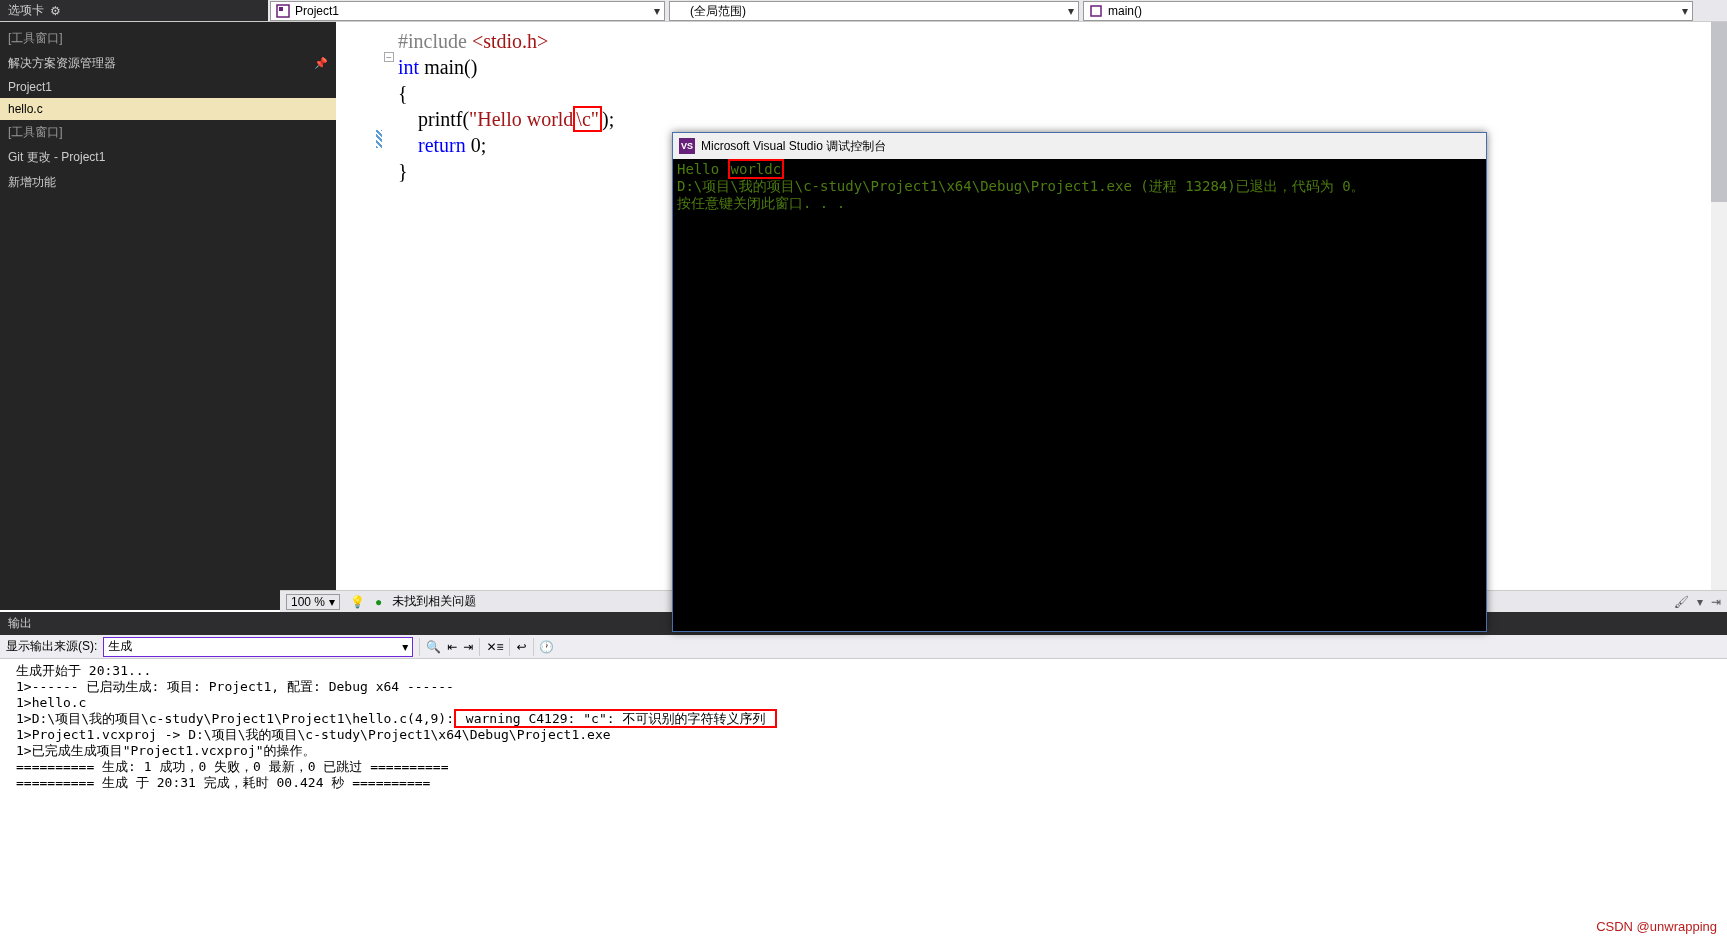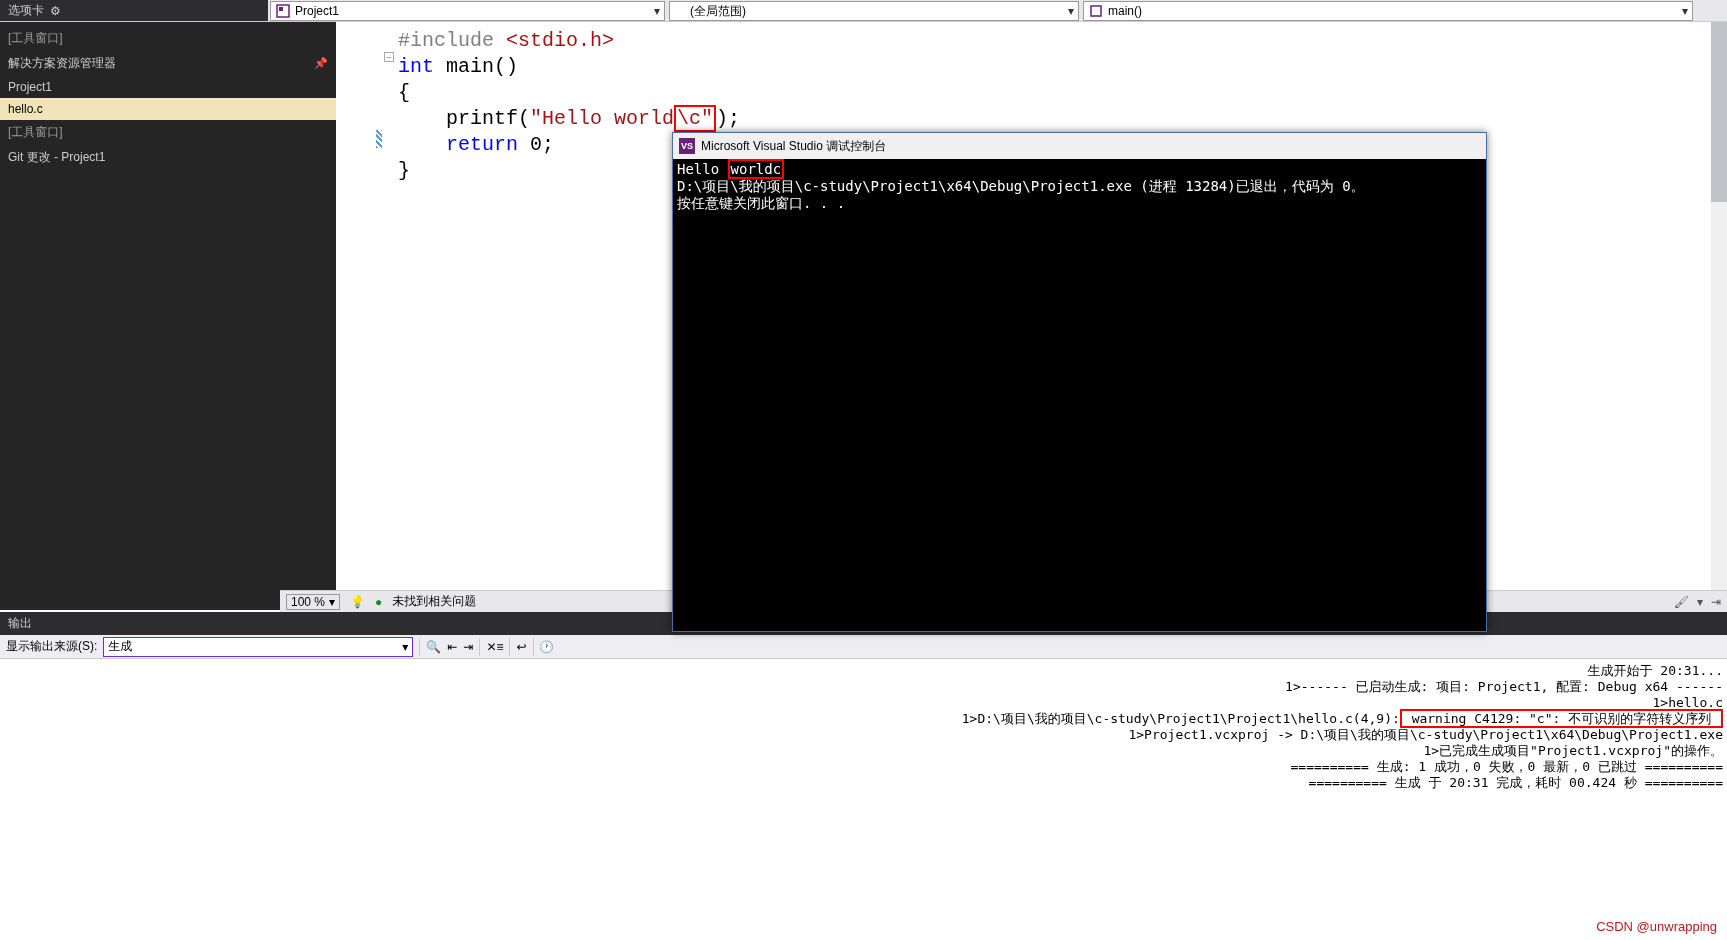--- a/index.html
+++ b/index.html
@@ -20,47 +20,47 @@
 .sidebar-section { color: #999; padding: 4px 8px; font-size: 12px; }
 .sidebar-item { padding: 4px 8px; color: #ccc; cursor: pointer; }
 .sidebar-item.pin { display: flex; justify-content: space-between; align-items: center; text-align: center; }
 .sidebar-project { padding: 4px 8px; color: #ccc; }
 .sidebar-file { padding: 4px 8px; background: #f0e4b8; color: #000; font-weight: normal; }
 
 .editor { flex: 1; background: #fff; display: flex; position: relative; }
 .gutter { width: 50px; background: #fff; border-right: 0; }
 .collapse-mark { position: absolute; left: 48px; top: 30px; color: #888; font-size: 10px; border: 1px solid #aaa; width: 10px; height: 10px; display: flex; align-items: center; justify-content: center; }
 .change-bar { position: absolute; left: 40px; top: 108px; width: 6px; height: 18px; background: repeating-linear-gradient(45deg, #5b9bd5, #5b9bd5 2px, #fff 2px, #fff 4px); }
-.code { padding-left: 12px; padding-top: 6px; font-family: Liberation Mono, monospace; font-size: 20px; line-height: 26px; white-space: pre; }
+.code { padding-left: 12px; padding-top: 6px; font-family: Liberation Serif, serif; font-size: 20px; line-height: 26px; white-space: pre; }
 .kw { color: #0000ff; }
 .str { color: #a31515; }
 .inc { color: #808080; }
 .red-box { border: 2px solid red; padding: 0 1px; }
 
 .scrollbar-v { position: absolute; right: 0; top: 0; width: 16px; height: 100%; background: #f0f0f0; }
 .scrollbar-v .thumb { background: #c2c3c9; width: 100%; height: 180px; }
 
 .status-bar { display: flex; align-items: center; height: 22px; background: #e8e8ec; border-top: 1px solid #ccc; padding: 0 6px; gap: 10px; width: 100%; position: absolute; top: 590px; left: 280px; right: 0; width: calc(100% - 280px); }
 .zoom-dd { border: 1px solid #999; padding: 0 4px; display: flex; align-items: center; gap: 4px; }
 .status-icon { color: #5e27c4; }
 .status-ok { color: #1a8f1a; }
 .toolbar-icons { display: flex; gap: 8px; color: #555; }
 
 .output-panel { position: absolute; top: 612px; left: 0; right: 0; bottom: 0; background: #fff; }
 .output-header { background: #2d2d30; color: #ccc; padding: 3px 8px; }
 .output-toolbar { display: flex; align-items: center; height: 24px; background: #eeeef2; border-bottom: 1px solid #ccc; padding: 0 6px; gap: 6px; }
 .output-toolbar .dd { border: 1px solid #6d28d9; background: #fff; padding: 0 4px; width: 310px; display: flex; align-items: center; height: 20px; }
 .output-toolbar .sep { width: 1px; height: 18px; background: #ccc; }
-.output-text { font-family: Consolas, "SimSun", monospace; font-size: 13px; padding: 4px 4px; line-height: 16px; white-space: pre; text-align: right; }
+.output-text { font-family: Consolas, "SimSun", monospace; font-size: 13px; padding: 4px 16px; line-height: 16px; white-space: pre; }
 .red-box2 { border: 2px solid red; padding: 0 2px; }
 
 .console-window { position: absolute; left: 672px; top: 132px; width: 815px; height: 500px; background: #000; border: 1px solid #4a6ea9; box-shadow: 0 0 8px rgba(0,0,0,0.5); }
 .console-titlebar { height: 26px; background: #f0f0f0; color: #000; display: flex; align-items: center; padding: 0 6px; gap: 6px; font-size: 12px; }
 .console-icon { width: 16px; height: 16px; background: #68217a; color: #fff; display: flex; align-items: center; justify-content: center; font-size: 9px; font-weight: bold; }
-.console-body { padding: 2px 4px; font-family: Consolas, "SimSun", monospace; font-size: 14px; color: #ffffff; line-height: 17px; white-space: pre-wrap; }
+.console-body { padding: 2px 4px; font-family: Consolas, "SimSun", monospace; font-size: 14px; color: #4d7c0f; line-height: 17px; white-space: pre-wrap; }
 .console-red { border: 2px solid red; padding: 0 1px; }
 
 .watermark { position: absolute; right: 10px; bottom: 6px; color: #b91c1c; font-size: 13px; }
 .pin-icon { font-size: 11px; }
 </style>
 </head>
 <body>
 
 <div class="toolbar">
   <div class="toolbar-left">
@@ -97,20 +97,21 @@
   <div class="sidebar">
     <div class="sidebar-section">[工具窗口]</div>
     <div class="sidebar-item pin">
       <span>解决方案资源管理器</span>
       <span class="pin-icon">📌</span>
     </div>
     <div class="sidebar-project">Project1</div>
     <div class="sidebar-file">hello.c</div>
     <div class="sidebar-section">[工具窗口]</div>
     <div class="sidebar-item">Git 更改 - Project1</div>
+    <div class="sidebar-item">新增功能</div>
   </div>
 
   <div class="editor">
     <div class="gutter"></div>
     <div class="collapse-mark">−</div>
     <div class="change-bar"></div>
     <div class="code"><span class="inc">#include </span><span class="str">&lt;stdio.h&gt;</span>
 <span class="kw">int</span><span> main()</span>
 <span>{</span>
 <span>    printf(</span><span class="str">"Hello world</span><span class="red-box"><span class="str">\c</span><span class="str">"</span></span><span>);</span>

